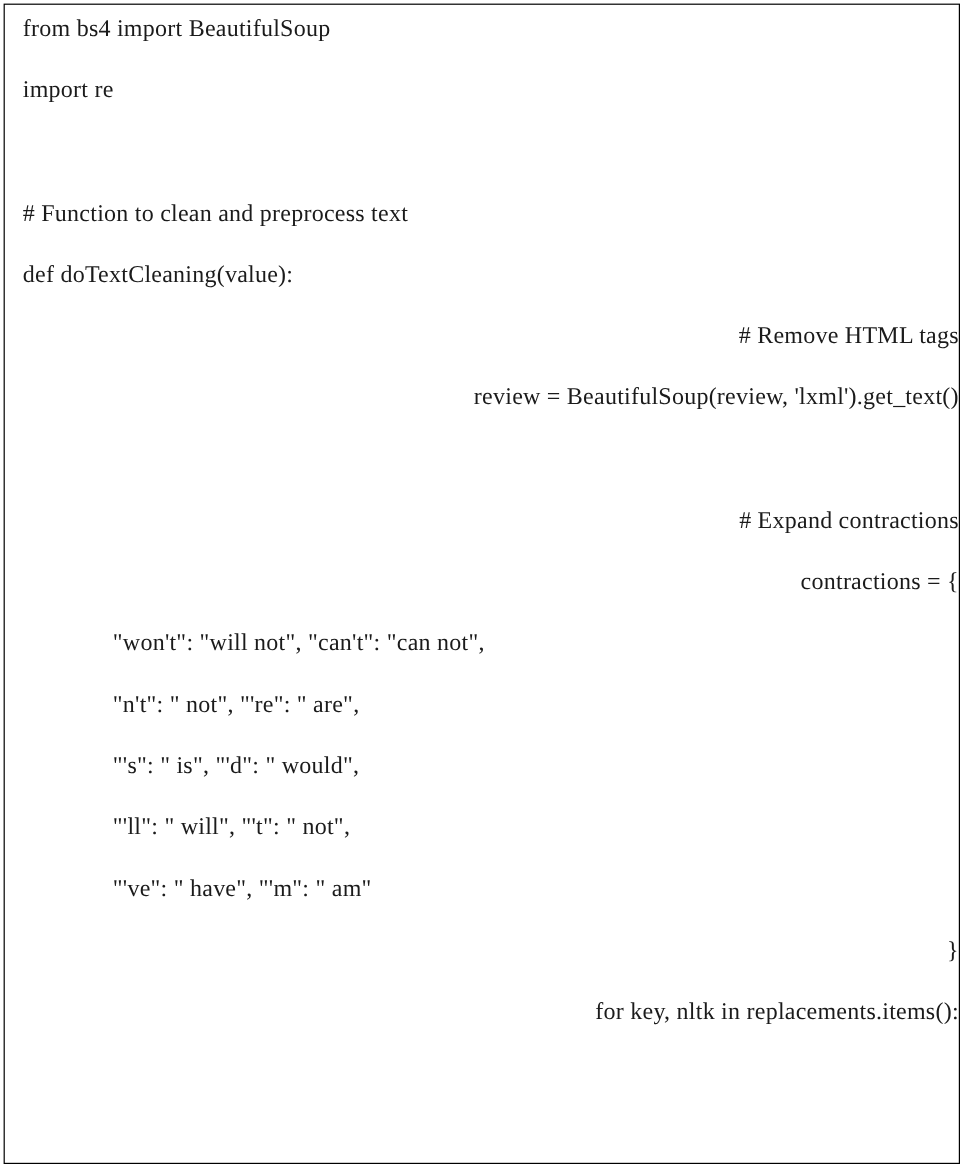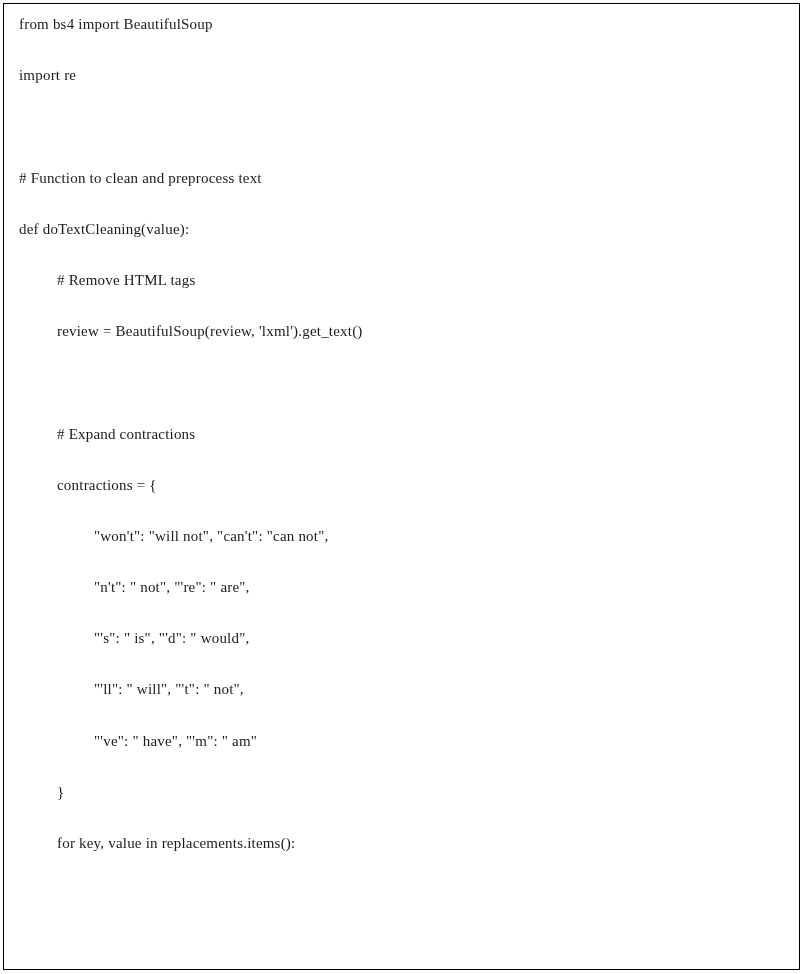--- a/index.html
+++ b/index.html
@@ -23,27 +23,27 @@
     border: 1.6px solid #000000;
     background: #ffffff;
     overflow: hidden;
   }
   .code {
     margin-top: -5px;
   }
   .line {
     height: 51.2px;
     line-height: 51.2px;
-    font-size: 15px;
+    font-size: 20px;
     color: #1b1b1b;
     white-space: pre;
     letter-spacing: 0.2px;
   }
   .indent-0 { padding-left: 15px; }
-  .indent-1 { padding-left: 53px; }
+  .indent-1 { padding-left: 53px; text-align: right; }
   .indent-2 { padding-left: 90px; }
 </style>
 </head>
 <body>
 
 <div class="frame">
   <div class="code" id="code-listing">
       <div class="line indent-0">from bs4 import BeautifulSoup</div>
       <div class="line indent-0">import re</div>
       <div class="line indent-0"></div>
@@ -53,15 +53,15 @@
       <div class="line indent-1">review = BeautifulSoup(review, 'lxml').get_text()</div>
       <div class="line indent-1"></div>
       <div class="line indent-1"># Expand contractions</div>
       <div class="line indent-1">contractions = {</div>
       <div class="line indent-2">"won't": "will not", "can't": "can not",</div>
       <div class="line indent-2">"n't": " not", "'re": " are",</div>
       <div class="line indent-2">"'s": " is", "'d": " would",</div>
       <div class="line indent-2">"'ll": " will", "'t": " not",</div>
       <div class="line indent-2">"'ve": " have", "'m": " am"</div>
       <div class="line indent-1">}</div>
-      <div class="line indent-1">for key, value in replacements.items():</div>
+      <div class="line indent-1">for key, nltk in replacements.items():</div>
     </div>
 </div>
 
 </body></html>

